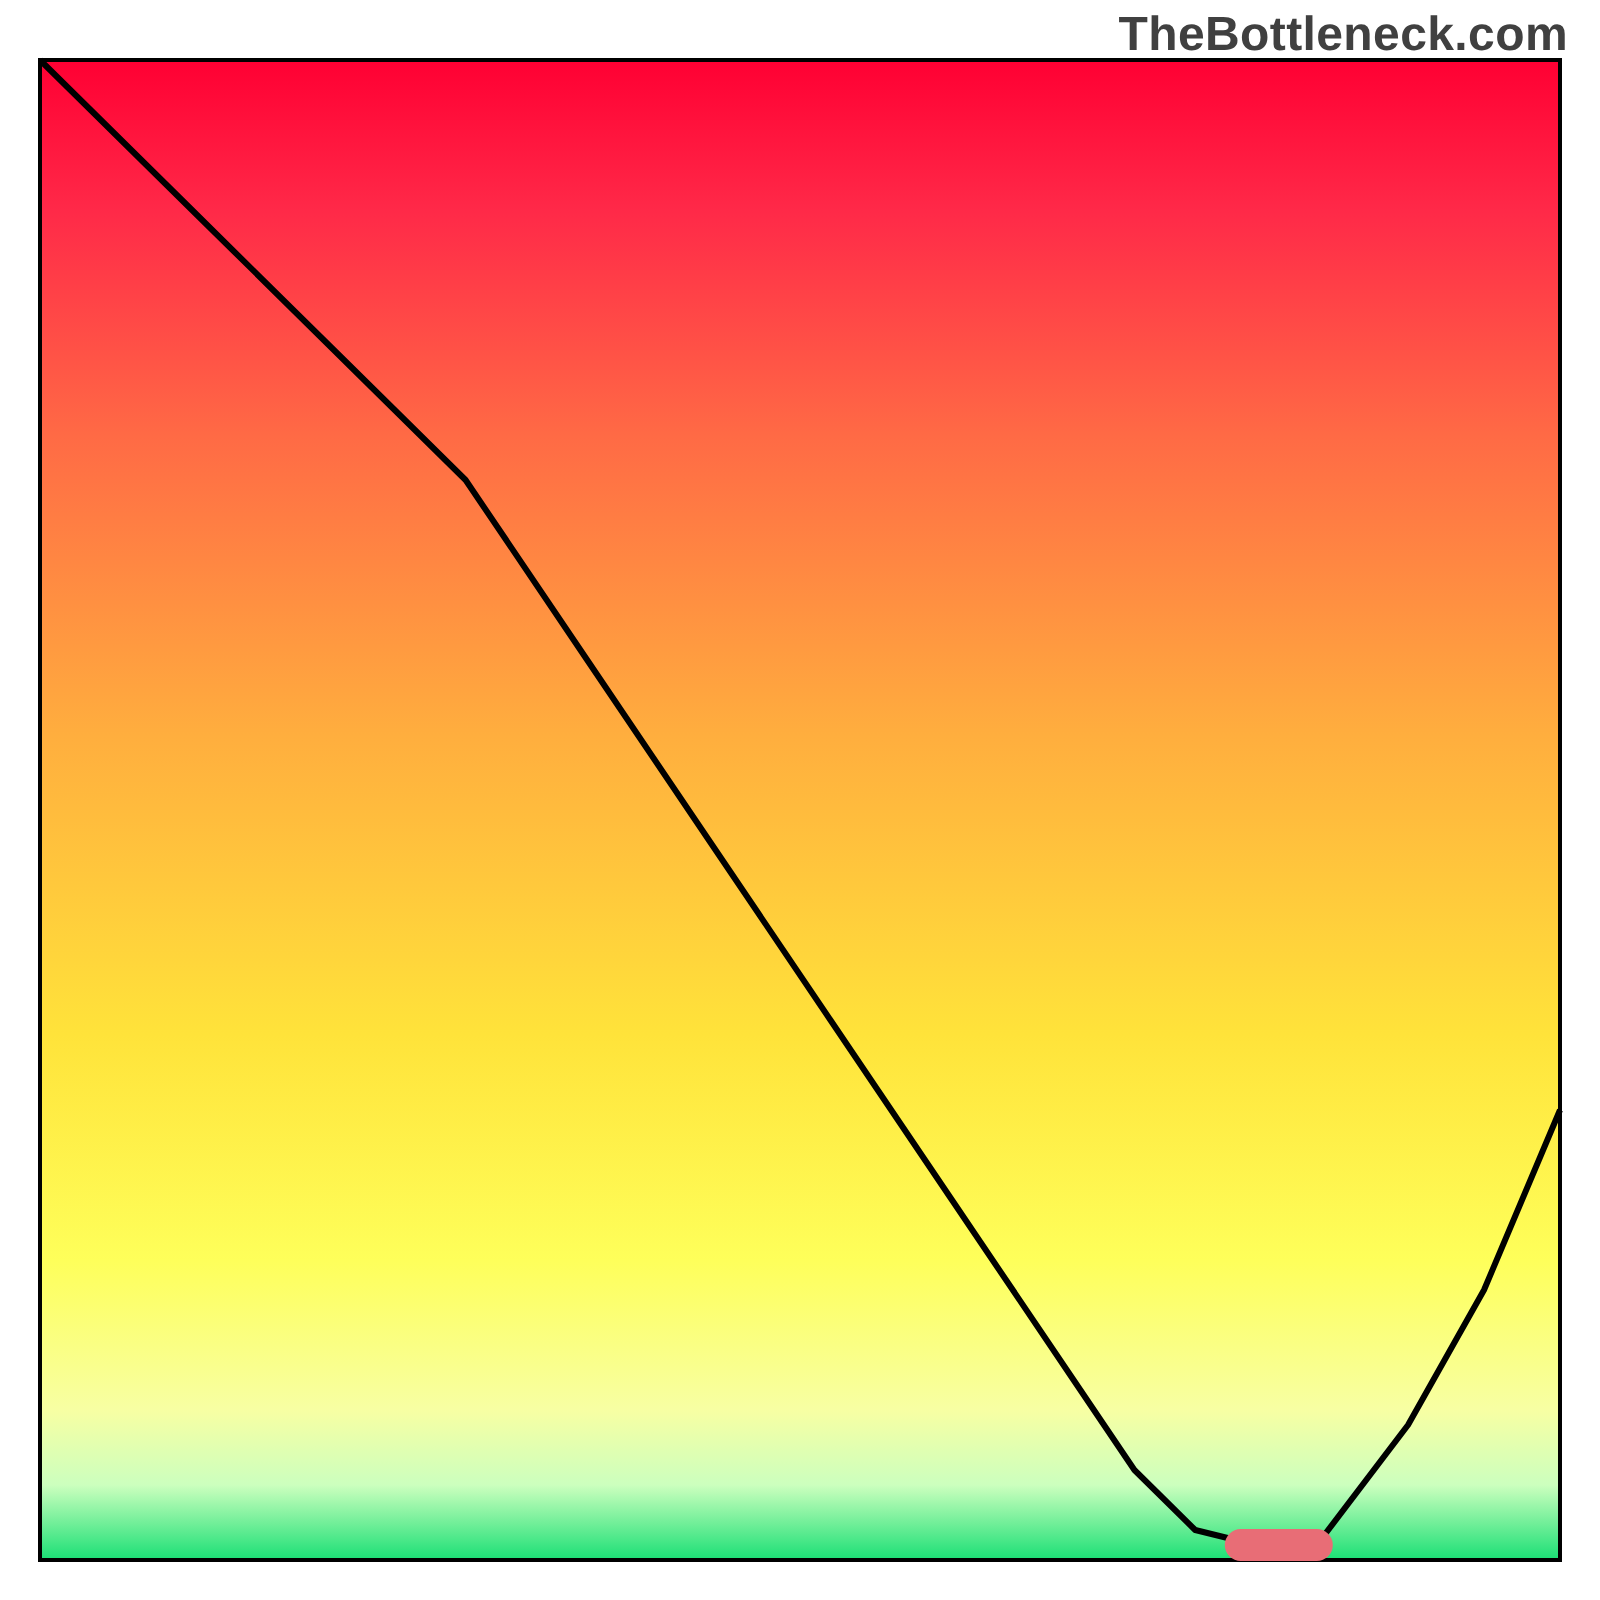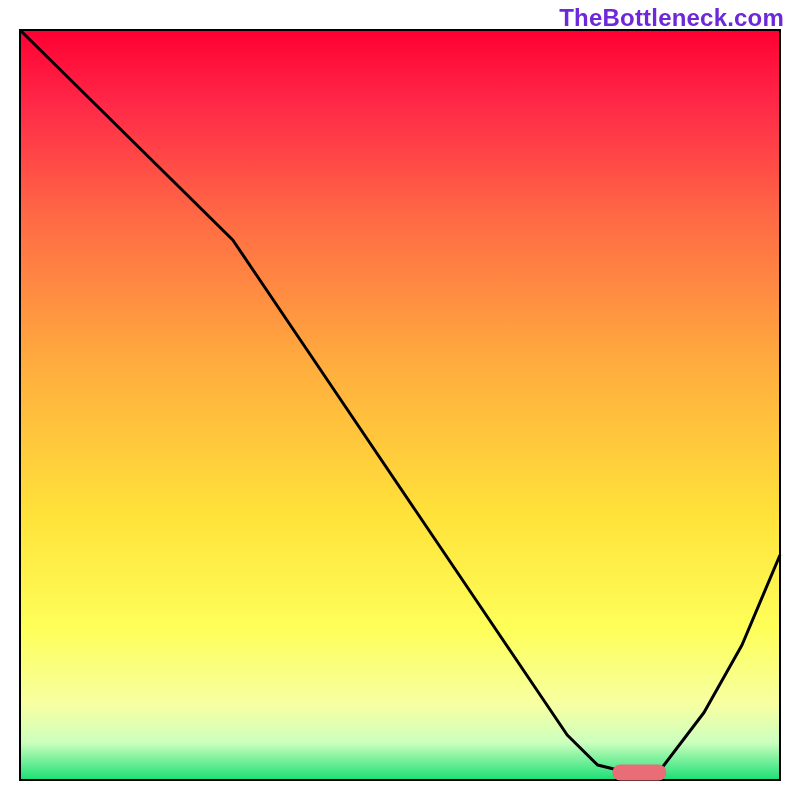--- a/index.html
+++ b/index.html
@@ -14,21 +14,21 @@
     position: relative;
     width: 800px;
     height: 800px;
   }
   .watermark {
     position: absolute;
     top: 4px;
     right: 16px;
     font-size: 24px;
     font-weight: 600;
-    color: #6d28d9;
+    color: #404040;
     letter-spacing: 0.2px;
   }
   svg.plot {
     position: absolute;
     left: 0;
     top: 0;
     width: 800px;
     height: 800px;
   }
   .curve {

